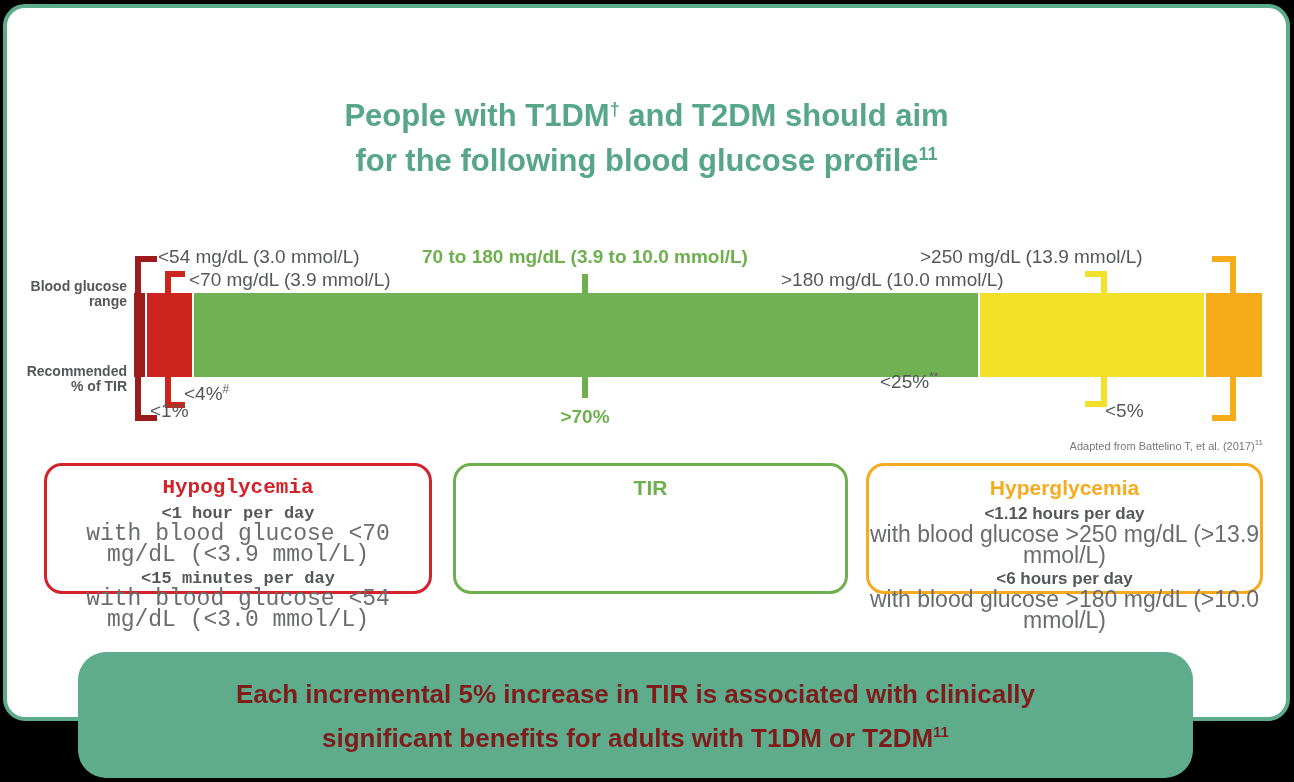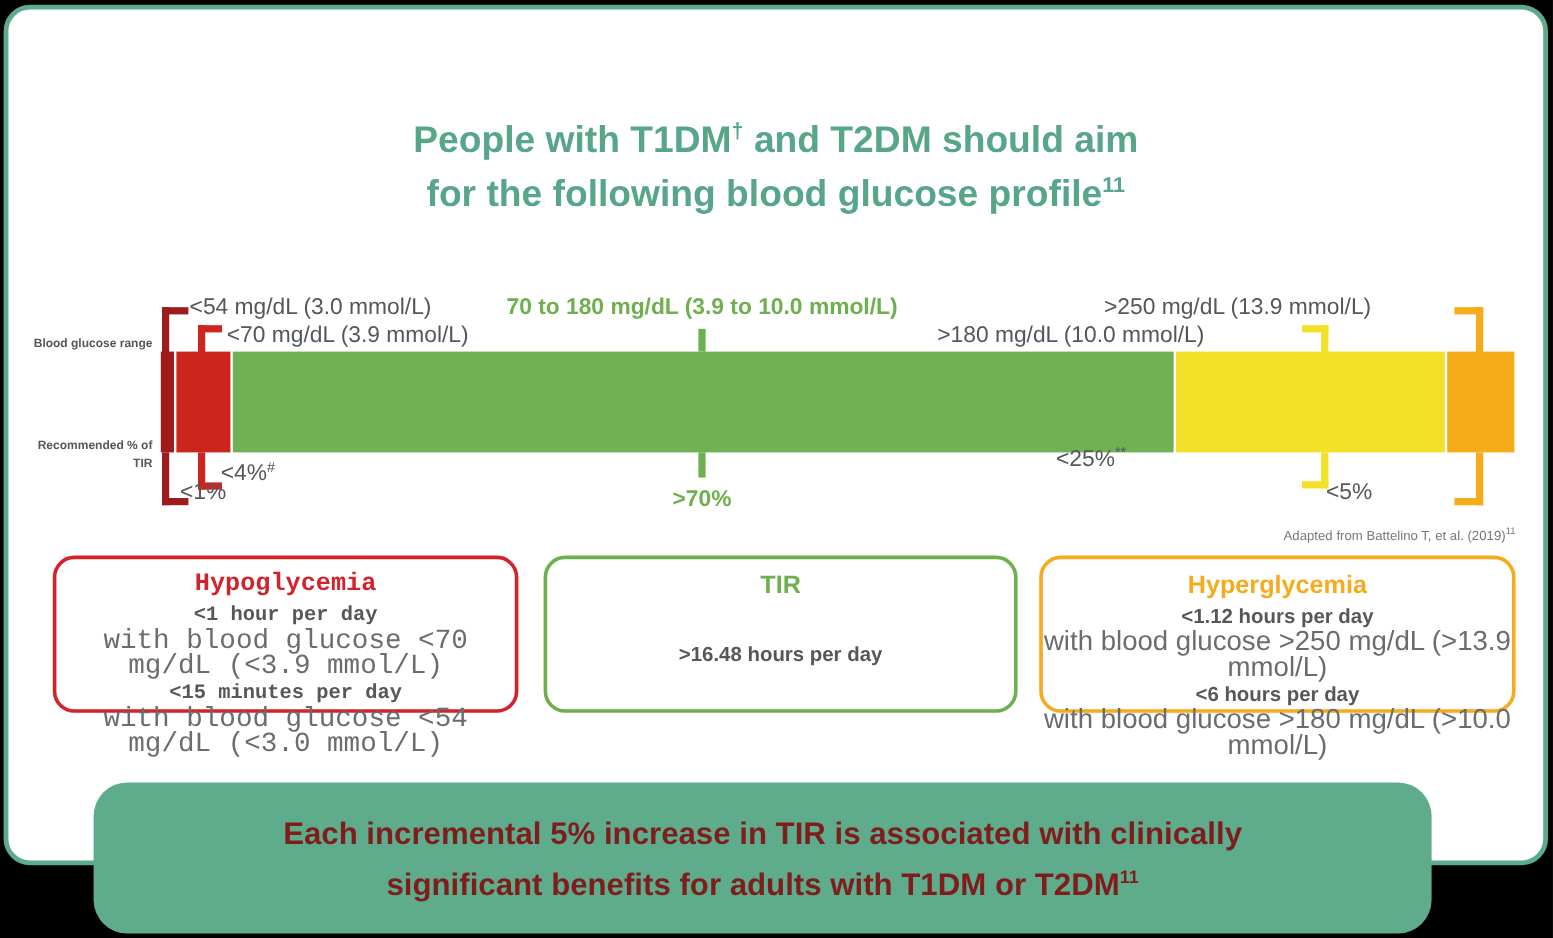--- a/index.html
+++ b/index.html
@@ -2,21 +2,21 @@
 <html><head>
 <meta charset="utf-8">
 <style>
   html,body{margin:0;padding:0;}
   body{font-family:"Liberation Sans",sans-serif;background:#000;}
   .stage{position:relative;width:1294px;height:782px;background:#000;overflow:hidden;}
   .card{position:absolute;left:3px;top:4px;width:1279px;height:709px;background:#fff;border:4px solid #5CAB8B;border-radius:22px;}
   .title{position:absolute;left:3px;top:90px;width:1287px;text-align:center;color:#56A687;font-size:31px;font-weight:bold;line-height:38px;}
   .title sup{font-size:18px;}
   
-  .axis-label{position:absolute;left:18px;width:109px;text-align:right;font-size:10px;font-weight:bold;color:#55575B;line-height:15px;}
+  .axis-label{position:absolute;left:18px;width:109px;text-align:right;font-size:14px;font-weight:bold;color:#55575B;line-height:15px;}
   
   .bar{position:absolute;left:134px;top:293px;width:1128px;height:84px;display:flex;gap:2px;}
   .bar>div{height:100%;}
   
   .ann{position:absolute;font-size:19px;color:#55575B;white-space:nowrap;}
   .ann sup{font-size:12px;}
   .green-text{color:#6FB04E;font-weight:bold;}
   .center{text-align:center;}
   .right{}
   
@@ -87,33 +87,32 @@
   <div class="tick" style="left:582px;top:377px;height:21px;"></div>
   <div class="brk br-b c-yellow" style="left:1085px;top:377px;width:16px;height:24px;"></div>
   <div class="brk br-b c-orange" style="left:1212px;top:377px;width:18px;height:38px;"></div>
 
   <div class="ann" style="left:150px;top:400px;"><span>&lt;1%</span></div>
   <div class="ann" style="left:184px;top:382px;"><span>&lt;4%</span><sup>#</sup></div>
   <div class="ann green-text center" style="left:435px;top:406px;width:300px;"><span>&gt;70%</span></div>
   <div class="ann right" style="left:880px;top:370px;width:200px;"><span>&lt;25%</span><sup>**</sup></div>
   <div class="ann right" style="left:1105px;top:400px;width:100px;"><span>&lt;5%</span></div>
 
-  <div class="source"><span>Adapted from Battelino T, et al. (2019)</span><sup>11</sup></div>
+  <div class="source"><span>Adapted from Battelino T, et al. (2017)</span><sup>11</sup></div>
 
   <div class="infobox hypo">
     <div class="infobox-title">Hypoglycemia</div>
     <div class="row-bold">&lt;1 hour per day</div>
     <div class="row-normal">with blood glucose &lt;70 mg/dL (&lt;3.9 mmol/L)</div>
     <div class="row-bold">&lt;15 minutes per day</div>
     <div class="row-normal">with blood glucose &lt;54 mg/dL (&lt;3.0 mmol/L)</div>
   </div>
 
   <div class="infobox tirbox">
     <div class="infobox-title">TIR</div>
-    <div class="row-bold">&gt;16.48 hours per day</div>
   </div>
 
   <div class="infobox hyper">
     <div class="infobox-title">Hyperglycemia</div>
     <div class="row-bold">&lt;1.12 hours per day</div>
     <div class="row-normal">with blood glucose &gt;250 mg/dL (&gt;13.9 mmol/L)</div>
     <div class="row-bold">&lt;6 hours per day</div>
     <div class="row-normal">with blood glucose &gt;180 mg/dL (&gt;10.0 mmol/L)</div>
   </div>
 

